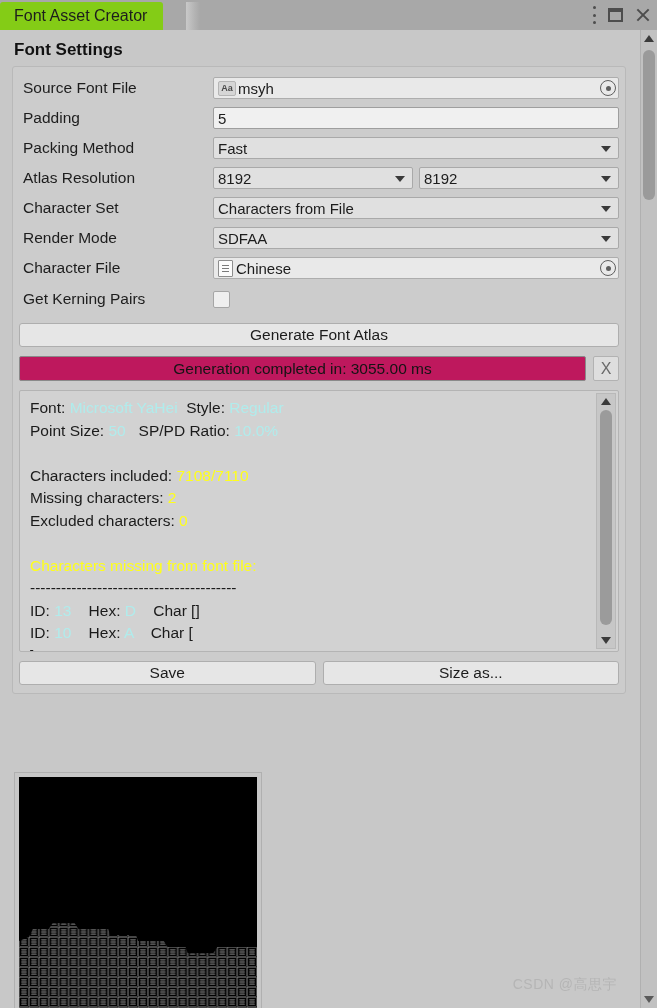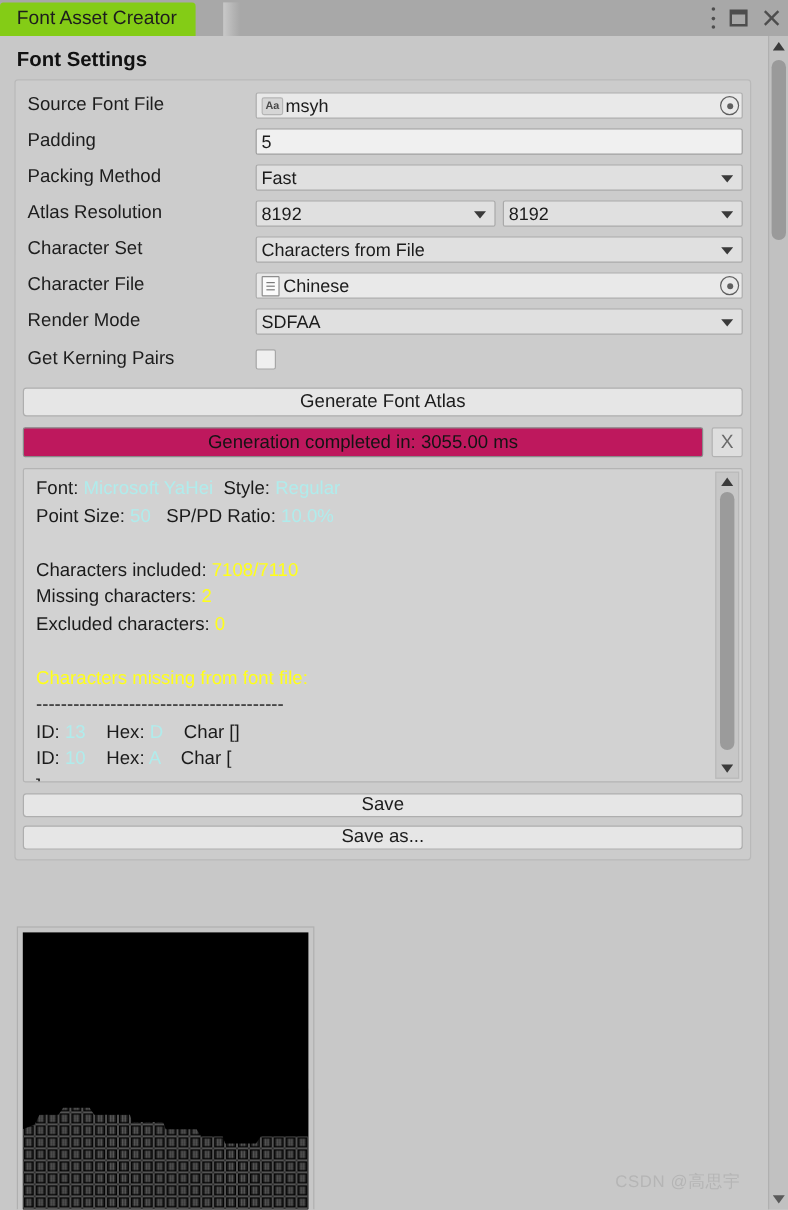--- a/index.html
+++ b/index.html
@@ -294,36 +294,36 @@
       <div class="row-label">Character Set</div>
       <div class="row-ctrl">
         <div class="field popup grow">
           <span>Characters from File</span>
           <span class="caret"></span>
         </div>
       </div>
     </div>
 
     <div class="row">
+      <div class="row-label">Render Mode</div>
+      <div class="row-ctrl">
+        <div class="field popup grow">
+          <span>SDFAA</span>
+          <span class="caret"></span>
+        </div>
+      </div>
+    </div>
+
+    <div class="row">
       <div class="row-label">Character File</div>
       <div class="row-ctrl">
         <div class="field obj grow">
           <span class="icon-doc"></span>
           <span>Chinese</span>
           <span class="picker"></span>
-        </div>
-      </div>
-    </div>
-
-    <div class="row">
-      <div class="row-label">Render Mode</div>
-      <div class="row-ctrl">
-        <div class="field popup grow">
-          <span>SDFAA</span>
-          <span class="caret"></span>
         </div>
       </div>
     </div>
 
     <div class="row" style="height:32px">
       <div class="row-label">Get Kerning Pairs</div>
       <div class="row-ctrl">
         <div class="checkbox"></div>
       </div>
     </div>
@@ -351,26 +351,26 @@
       <div class="infotext"><div><span>Font: </span><span class="cy">Microsoft YaHei</span><span>  Style: </span><span class="cy">Regular</span></div><div><span>Point Size: </span><span class="cy">50</span><span>   SP/PD Ratio: </span><span class="cy">10.0%</span></div><div>&nbsp;</div><div><span>Characters included: </span><span class="ye">7108/7110</span></div><div><span>Missing characters: </span><span class="ye">2</span></div><div><span>Excluded characters: </span><span class="ye">0</span></div><div>&nbsp;</div><div><span class="ye">Characters missing from font file:</span></div><div><span>----------------------------------------</span></div><div><span>ID: </span><span class="cy">13</span><span>    Hex: </span><span class="cy">D</span><span>    Char []</span></div><div><span>ID: </span><span class="cy">10</span><span>    Hex: </span><span class="cy">A</span><span>    Char [</span></div><div><span>]</span></div></div>
       <div class="inner-scroll">
         <span class="a-up"></span>
         <span class="th"></span>
         <span class="a-dn"></span>
       </div>
     </div>
 
     <div style="height:9px"></div>
 
-    <div style="display:flex; gap:7px;flex-direction:column;">
+    <div style="display:flex; gap:7px;">
       <div class="btn" style="flex:1">
         <span>Save</span>
       </div>
       <div class="btn" style="flex:1">
-        <span>Save as...</span>
+        <span>Size as...</span>
       </div>
     </div>
 
   </div>
 
   <div class="preview-wrap">
     <div class="preview">
       <svg class="glyph-noise" viewBox="0 0 240 120" preserveAspectRatio="none">
         <defs>
           <pattern id="gl" width="10" height="10" patternUnits="userSpaceOnUse">

